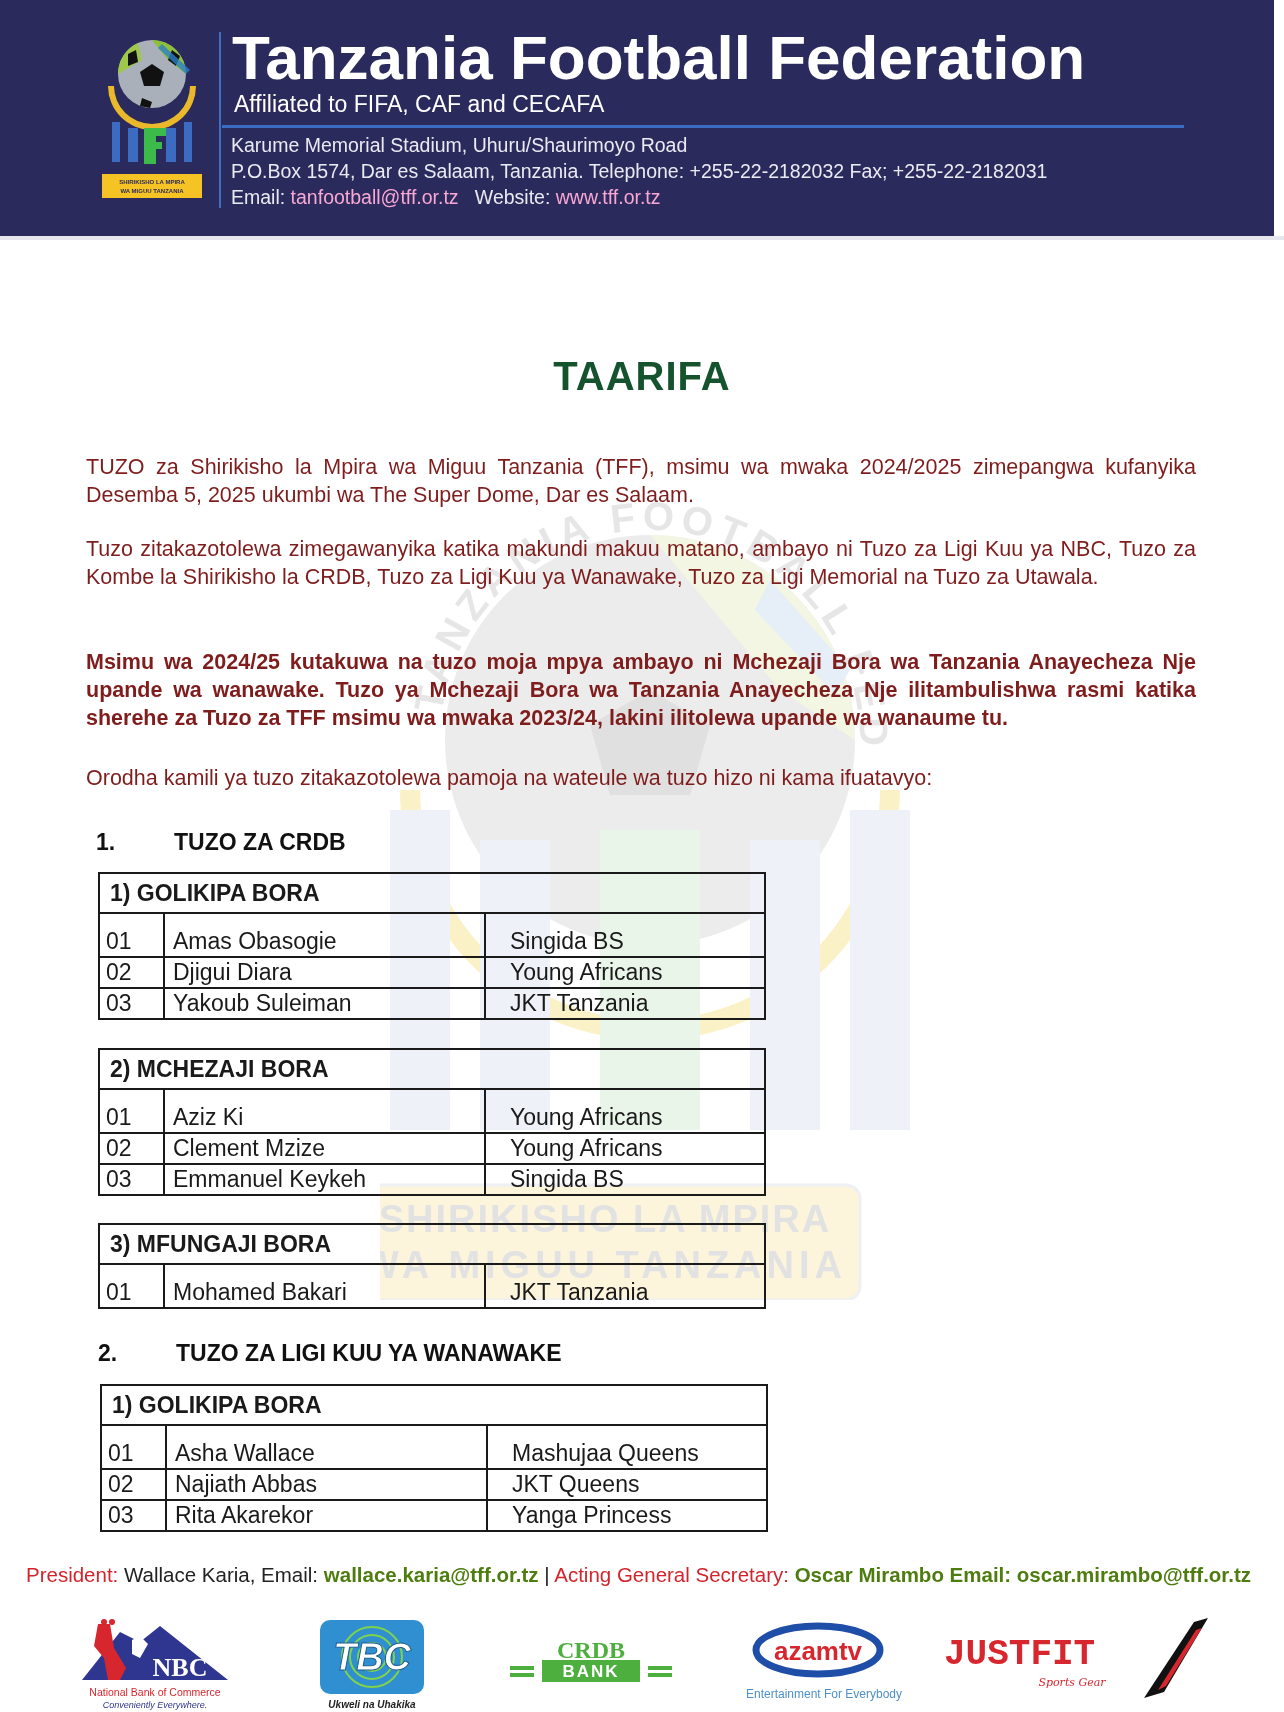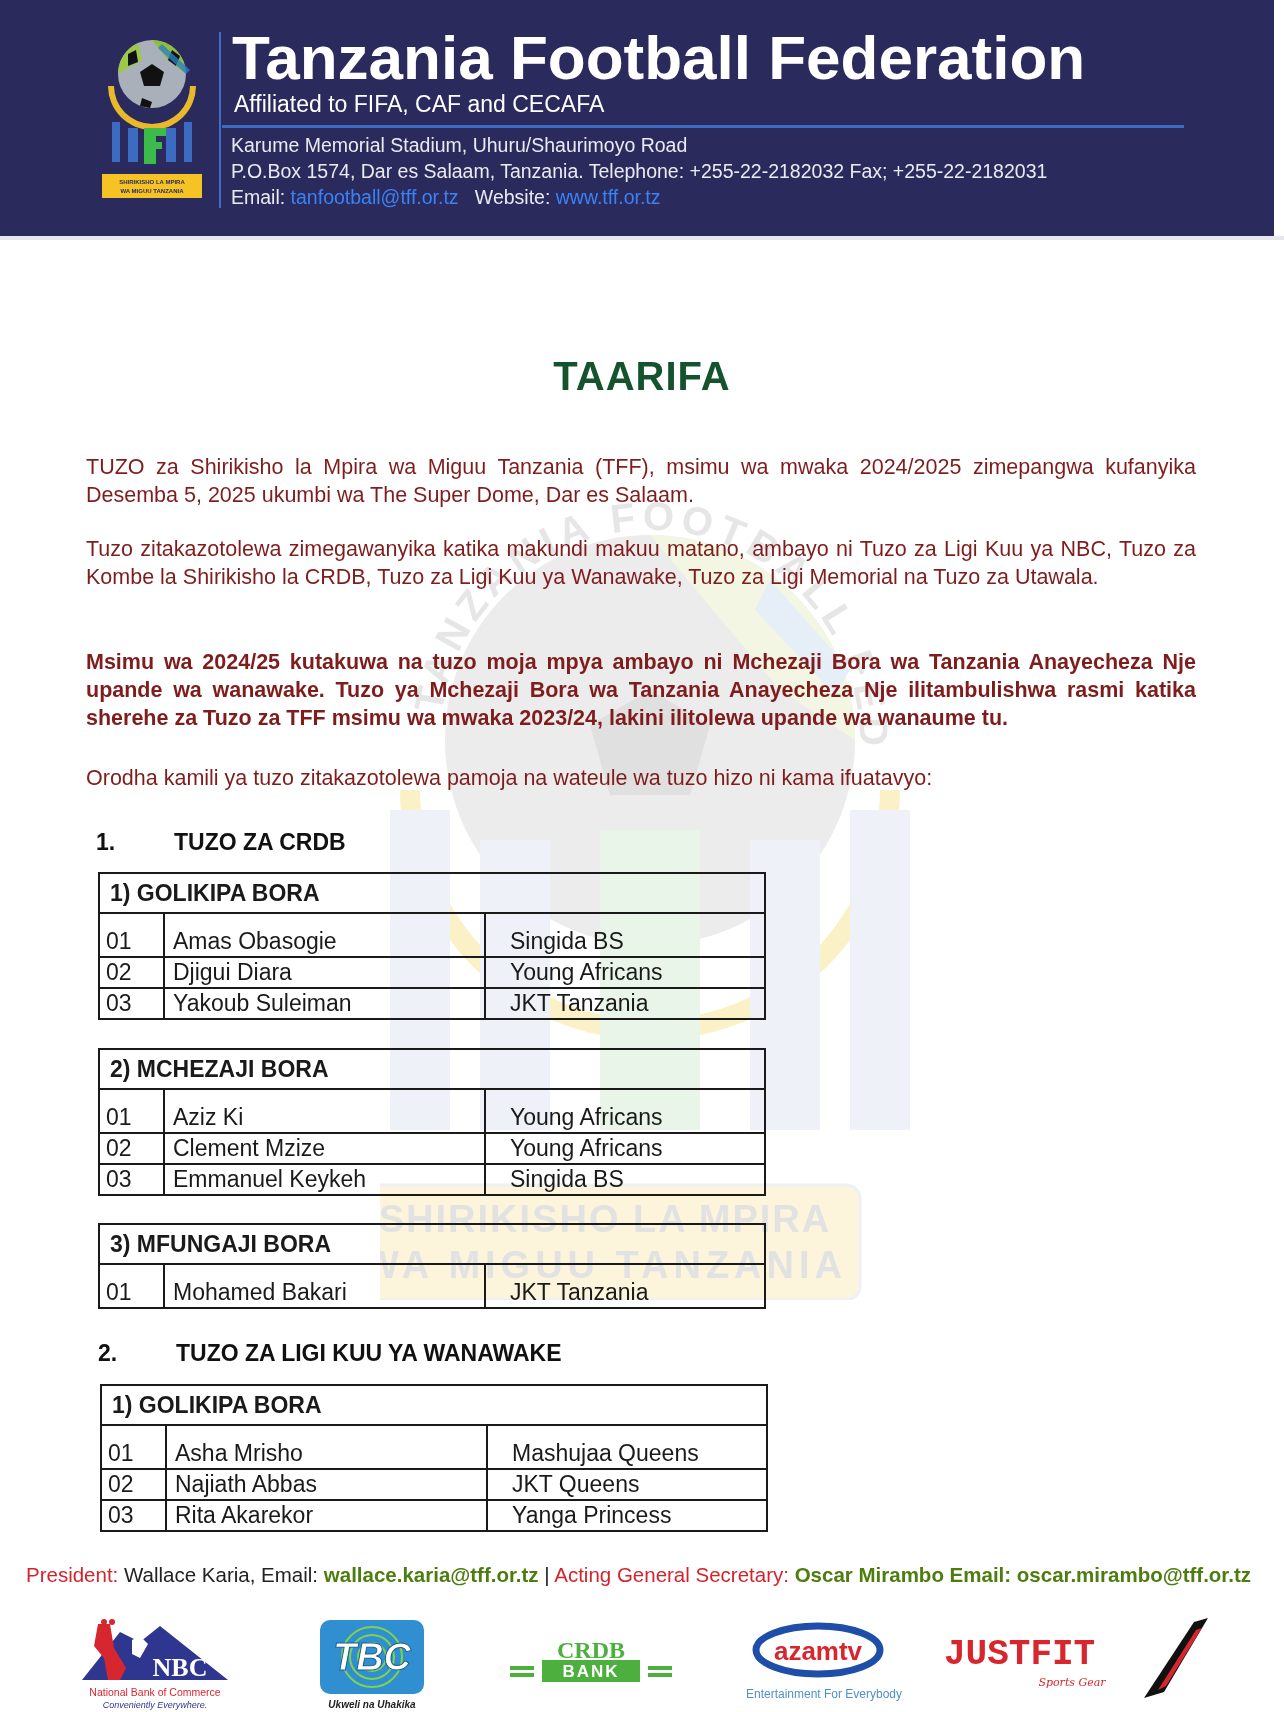--- a/index.html
+++ b/index.html
@@ -10,21 +10,21 @@
   .banner { position: absolute; left: 0; top: 0; width: 1274px; height: 236px; background: #2b2a5c; }
   .banner-edge { position: absolute; left: 1274px; top: 0; width: 10px; height: 236px; background: #ffffff; }
   .banner-shadow { position: absolute; left: 0; top: 236px; width: 1284px; height: 4px; background: #e6e6ee; }
   .logo { position: absolute; left: 98px; top: 30px; width: 112px; height: 180px; }
   .vbar { position: absolute; left: 219px; top: 32px; width: 2px; height: 176px; background: #3f6fc4; }
   .org-name { position: absolute; left: 232px; top: 22px; font-size: 62px; font-weight: bold; color: #ffffff; letter-spacing: 0px; white-space: nowrap; }
   .affil { position: absolute; left: 234px; top: 91px; font-size: 23px; color: #ffffff; white-space: nowrap; }
   .hrule { position: absolute; left: 222px; top: 125px; width: 962px; height: 3px; background: #3b6cc2; }
   .addr { position: absolute; left: 231px; font-size: 19.5px; color: #eaeaf2; white-space: nowrap; }
   .addr1 { top: 134px; } .addr2 { top: 160px; } .addr3 { top: 186px; }
-  .link-blue { color: #3b82f6; }
+  .link-blue { color: #f9a8d4; }
 
   
   .watermark { position: absolute; left: 380px; top: 410px; width: 540px; height: 890px; }
 
   
   .title { position: absolute; left: 0; width: 1284px; top: 354px; text-align: center; font-size: 40px; font-weight: bold; color: #14532d; letter-spacing: 1px; }
   .para { position: absolute; left: 86px; width: 1110px; font-size: 21.5px; line-height: 28px; text-align: justify; color: #7f1d1d; }
   .p1 { top: 453px; } .p2 { top: 535px; } .p3 { top: 648px; font-weight: bold; } .p4 { top: 764px; }
 
   .sec-head { position: absolute; font-size: 23px; font-weight: bold; color: #111; white-space: nowrap; }
@@ -188,21 +188,21 @@
   <span class="sec-title" style="left:78px;">TUZO ZA LIGI KUU YA WANAWAKE</span>
 </div>
 
 <table class="award" style="left:100px; top:1384px;">
   <tbody>
       <tr>
         <td class="cat" colspan="3">1) GOLIKIPA BORA</td>
       </tr>
   <tr class="first">
     <td class="no">01</td>
-    <td class="name">Asha Mrisho</td>
+    <td class="name">Asha Wallace</td>
     <td class="club">Mashujaa Queens</td>
   </tr>
   <tr>
     <td class="no">02</td>
     <td class="name">Najiath Abbas</td>
     <td class="club">JKT Queens</td>
   </tr>
   <tr>
     <td class="no">03</td>
     <td class="name">Rita Akarekor</td>

